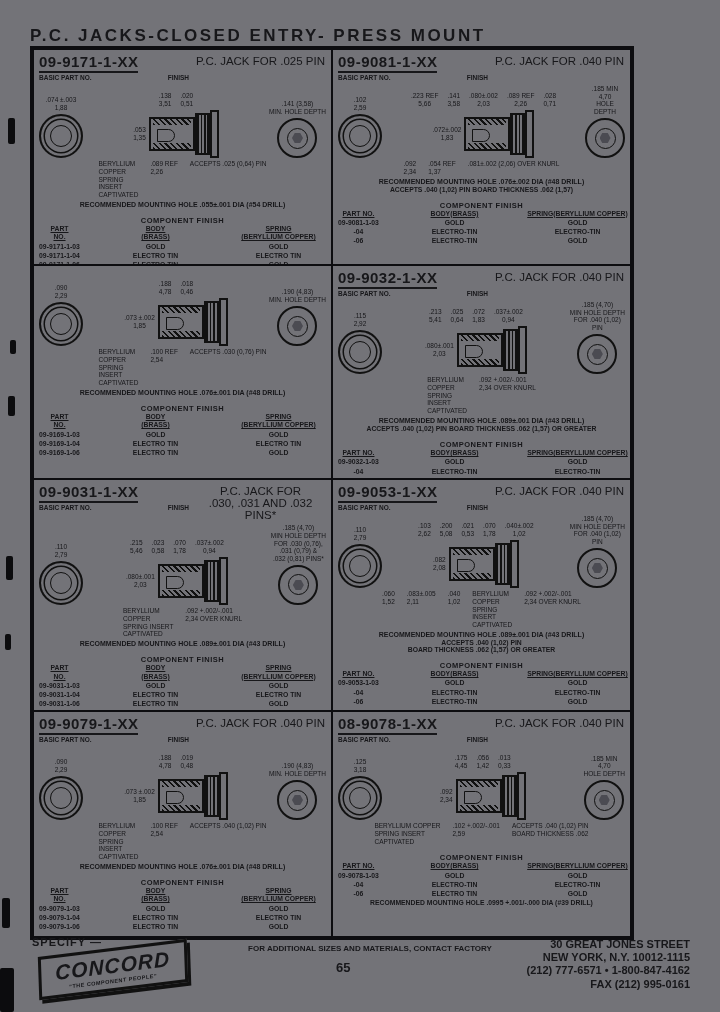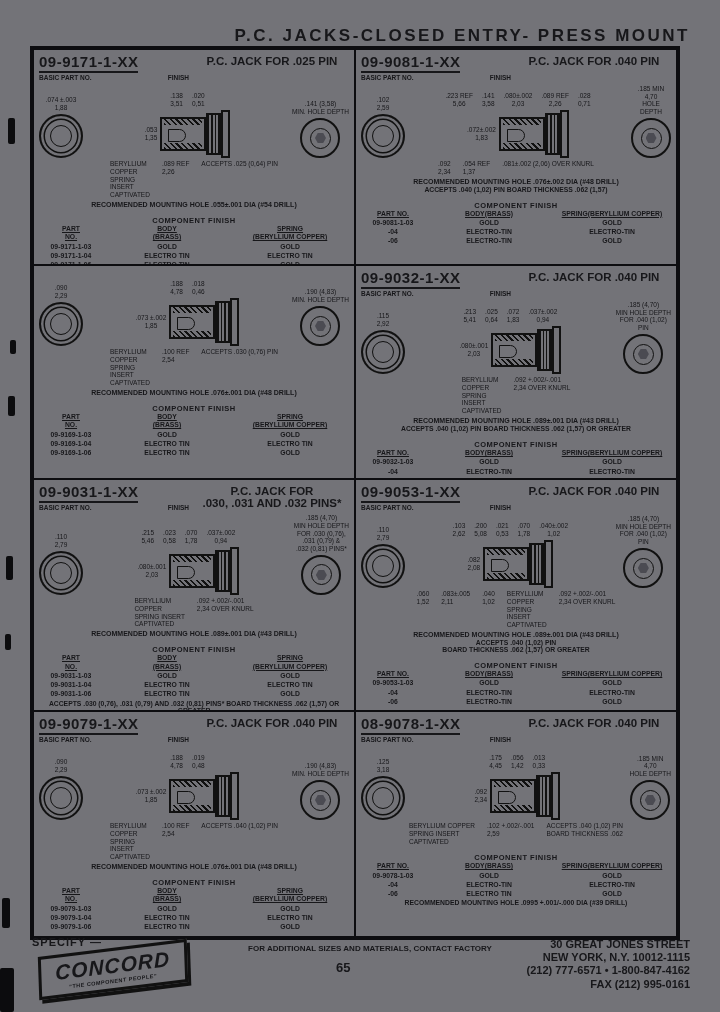--- a/index.html
+++ b/index.html
@@ -6,38 +6,38 @@
   html,body { width:720px; height:1012px; }
   body {
     background:#737378;
     font-family:"Liberation Sans", sans-serif;
     color:#17171a;
     position:relative;
     overflow:hidden;
   }
   .page-title {
     position:absolute; top:26px; left:30px; width:660px;
-    text-align:right; font-size:17px; font-weight:bold; letter-spacing:2.5px;
+    text-align:left; font-size:17px; font-weight:bold; letter-spacing:2.5px;
   }
   .panels {
-    position:absolute; left:30px; top:46px; width:650px;
+    position:absolute; left:30px; top:46px; width:604px;
     border:3px solid #0d0d10;
     display:grid;
     grid-template-columns:1fr 1fr;
     grid-template-rows:216px 214px 232px 226px;
   }
   .panel { border:1.5px solid #0d0d10; padding:3px 5px 2px 5px; overflow:hidden; position:relative; }
   .panel-head { display:flex; align-items:flex-start; gap:6px; }
   .pn-block { flex:0 0 auto; }
   .pn {
     font-size:15px; font-weight:bold; letter-spacing:0.5px;
     border-bottom:2px solid #17171a; display:inline-block; padding-bottom:1px;
   }
   .pn-labels { display:flex; justify-content:space-between; width:150px; font-size:6.5px; font-weight:bold; margin-top:1px; }
-  .panel-title { flex:1; text-align:center; font-size:11.5px; font-weight:bold; white-space:pre-line; padding-top:2px; }
+  .panel-title { flex:1; text-align:center; font-size:11.5px; font-weight:normal; white-space:pre-line; padding-top:2px; }
   .drawing { display:flex; justify-content:space-between; align-items:flex-end; margin-top:3px; min-height:74px; }
   .dcol { display:flex; flex-direction:column; align-items:center; gap:2px; }
   .dim { font-size:6.5px; line-height:1.2; white-space:pre-line; text-align:center; }
   .topdims { display:flex; gap:9px; justify-content:center; }
   .siderow { display:flex; align-items:center; gap:3px; }
   
   .ring {
     width:44px; height:44px; border-radius:50%;
     border:2.5px solid #111;
     box-shadow: inset 0 0 0 2.5px #737378, inset 0 0 0 4px #111;

